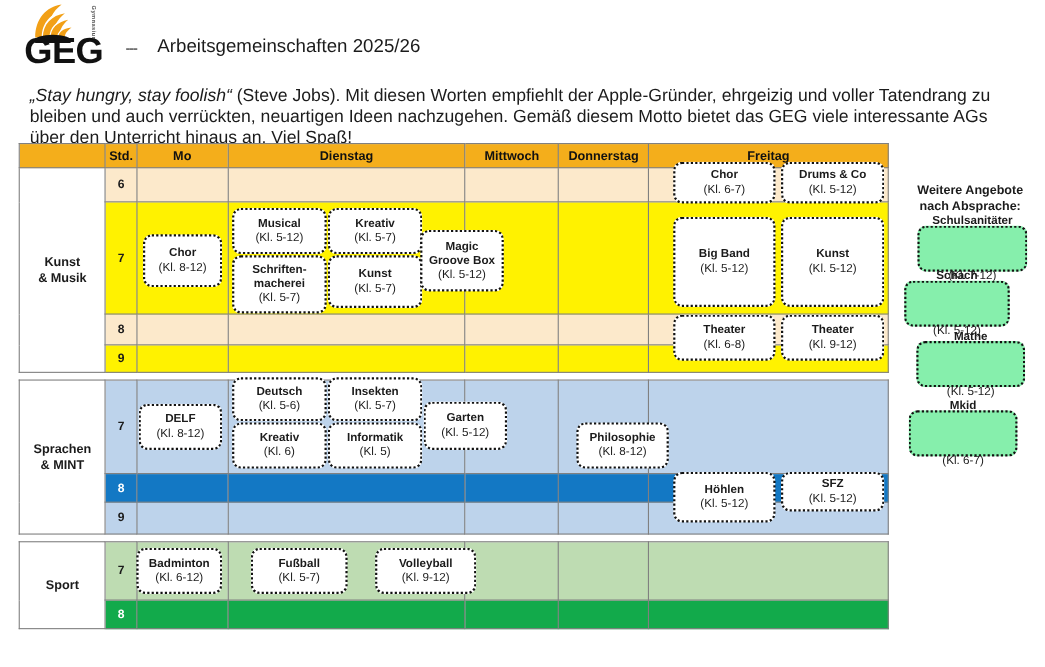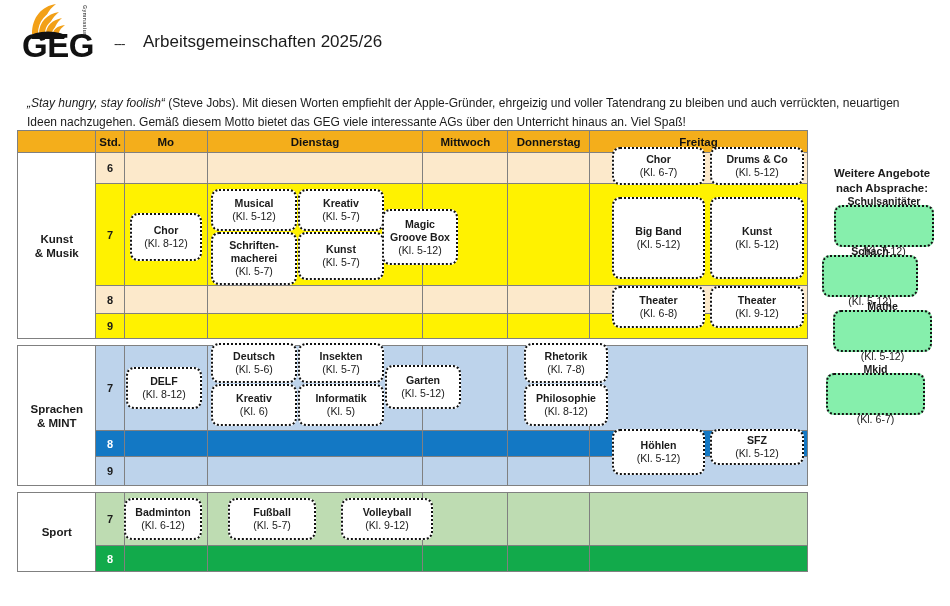--- a/index.html
+++ b/index.html
@@ -16,21 +16,21 @@
   .logo-mark{position:absolute;left:4px;top:0px;width:54px;height:36px;}
   .logo-vtext{position:absolute;left:52px;top:2px;width:14px;height:34px;
      font-size:5.2px;letter-spacing:.4px;color:#555;
      writing-mode:vertical-rl;text-orientation:mixed;white-space:nowrap;
      line-height:7px;font-weight:700;}
   .logo-geg{position:absolute;left:0px;top:26px;font-size:33px;font-weight:bold;
      letter-spacing:-0.5px;color:#111;line-height:33px;font-family:"Liberation Sans",sans-serif;}
   .title-dashes{position:absolute;left:114px;top:36px;font-size:13.5px;color:#222;letter-spacing:-1px;}
   .doc-title{position:absolute;left:143px;top:32px;font-size:17px;color:#1b1b1b;}
 
-  .intro{position:absolute;left:27px;top:94px;width:896px;font-size:12px;line-height:19px;color:#1b1b1b;}
+  .intro{position:absolute;left:27px;top:78px;width:896px;font-size:16px;line-height:19px;color:#1b1b1b;}
   .intro i{font-style:italic;}
 
   
   .tbl{position:absolute;left:17px;top:130px;width:791px;border-collapse:collapse;
        table-layout:fixed;font-size:11px;}
   .tbl td,.tbl th{border:1px solid #808080;padding:0;vertical-align:middle;text-align:center;}
   .hdr td{background:#F4AE1B;font-weight:bold;font-size:11.5px;height:21px;color:#111;}
   .catcell{background:#ffffff;font-weight:bold;font-size:11.5px;line-height:14px;width:72px;}
   .stdcell{width:26px;font-weight:bold;font-size:11px;}
   .c-mo{width:76px;}
@@ -275,24 +275,20 @@
     <span class="k">(Kl. 6)</span>
   </div>
   <div class="ag" style="left:298px;top:384px;width:86px;height:42px;">
     <span class="n">Informatik</span>
     <span class="k">(Kl. 5)</span>
   </div>
   <div class="ag" style="left:385px;top:365px;width:76px;height:44px;">
     <span class="n">Garten</span>
     <span class="k">(Kl. 5-12)</span>
   </div>
-  <div class="ag" style="left:524px;top:343px;width:84px;height:40px;">
-    <span class="n">Rhetorik</span>
-    <span class="k">(Kl. 7-8)</span>
-  </div>
   <div class="ag" style="left:524px;top:384px;width:84px;height:42px;">
     <span class="n">Philosophie</span>
     <span class="k">(Kl. 8-12)</span>
   </div>
   <div class="ag" style="left:612px;top:429px;width:93px;height:46px;">
     <span class="n">Höhlen</span>
     <span class="k">(Kl. 5-12)</span>
   </div>
   <div class="ag" style="left:710px;top:429px;width:94px;height:36px;">
     <span class="n">SFZ</span>

